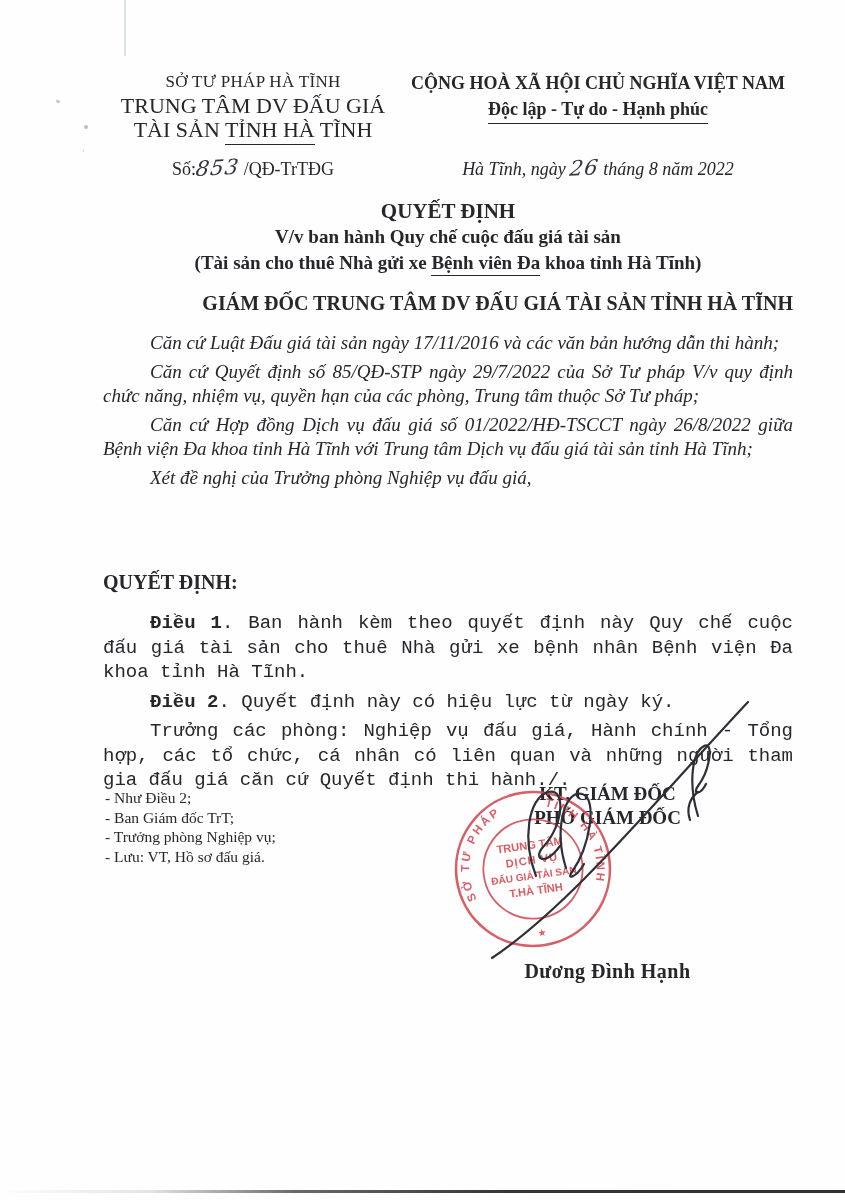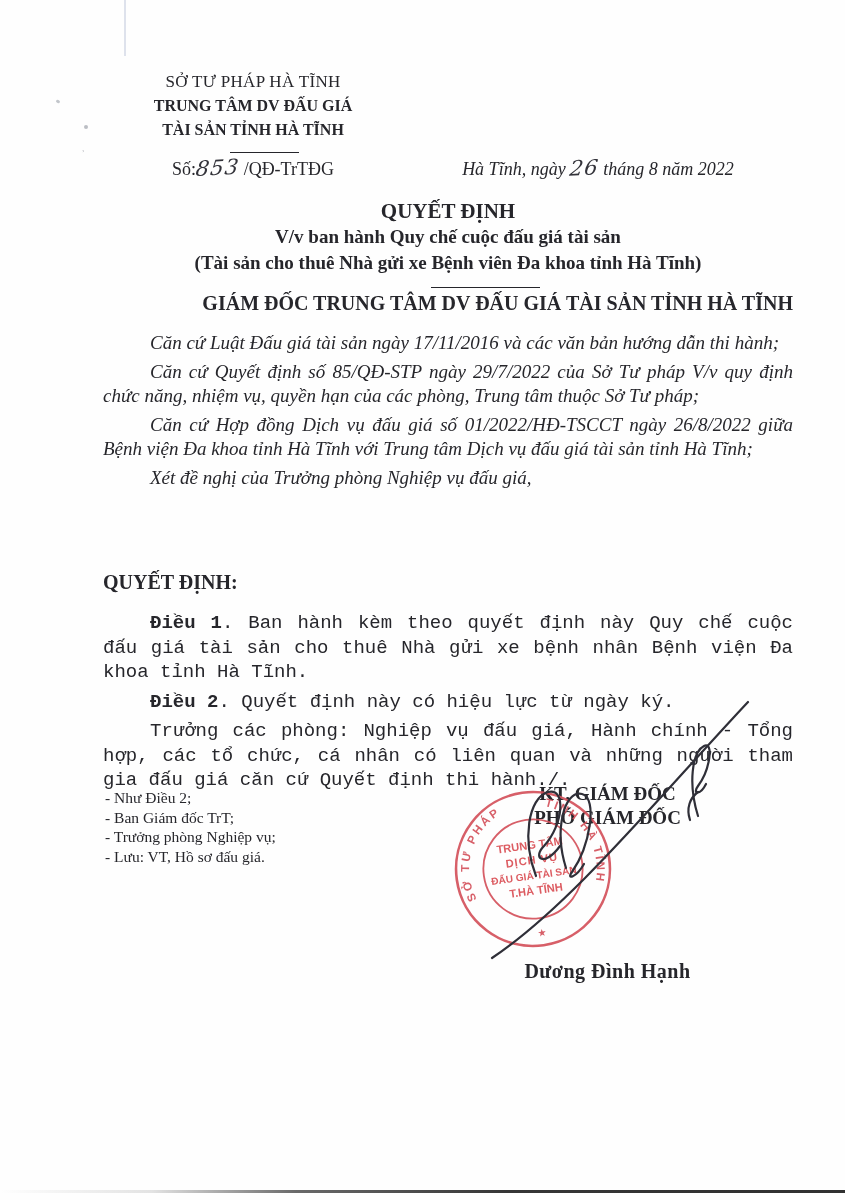--- a/index.html
+++ b/index.html
@@ -9,25 +9,25 @@
     margin:0 auto;
     background:#fefefe;
     overflow:hidden;
     font-family:"Liberation Serif","DejaVu Serif",serif;
     color:#26262b;
   }
   
   .header-row{position:absolute;top:70px;left:103px;width:690px;display:flex;}
   .hdr-left{width:300px;text-align:center;line-height:24px;}
   .hdr-left .l1{font-size:17px;letter-spacing:.3px;}
-  .hdr-left .l2,.hdr-left .l3{font-size:16px;font-weight:bold;}
+  .hdr-left .l2,.hdr-left .l3{font-size:22px;font-weight:normal;}
   .hdr-right{width:390px;text-align:center;line-height:26px;}
   .hdr-right .l1{font-size:18px;font-weight:bold;}
   .hdr-right .l2{font-size:18px;font-weight:bold;display:inline-block;border-bottom:1.5px solid #26262b;padding-bottom:1px;}
-  .u{border-bottom:1.5px solid #26262b;padding-bottom:14px;text-align:center;}
+  .u{border-bottom:1.5px solid #26262b;padding-bottom:2px;text-align:center;}
   
   .ref-row{position:absolute;top:156px;left:103px;width:690px;display:flex;}
   .ref-no{width:300px;text-align:center;font-size:18px;}
   .date-line{width:390px;text-align:center;font-size:18px;font-style:italic;}
   .handwritten{display:inline-block;font-family:"DejaVu Serif",serif;font-style:italic;font-size:21px;transform:skewX(-10deg) rotate(-3deg);color:#33333a;letter-spacing:1px;}
   
   .title-block{position:absolute;top:198px;left:103px;width:690px;text-align:center;}
   .title-main{font-size:21px;font-weight:bold;line-height:26px;}
   .title-sub{font-size:19px;font-weight:bold;line-height:26px;}
   .title-subject{font-size:19px;font-weight:bold;line-height:26px;}
@@ -65,20 +65,24 @@
   <div class="artifact-vline"></div>
   <div class="artifact-speck1"></div>
   <div class="artifact-speck2"></div>
   <div class="artifact-mark">ʾ</div>
 
   <div class="header-row">
     <div class="hdr-left">
       <div class="l1">SỞ TƯ PHÁP HÀ TĨNH</div>
       <div class="l2">TRUNG TÂM DV ĐẤU GIÁ</div>
       <div class="l3"><span>TÀI SẢN </span><span class="u">TỈNH HÀ</span><span> TĨNH</span></div>
+    </div>
+    <div class="hdr-right">
+      <div class="l1">CỘNG HOÀ XÃ HỘI CHỦ NGHĨA VIỆT NAM</div>
+      <div><span class="l2">Độc lập - Tự do - Hạnh phúc</span></div>
     </div>
   </div>
 
   <div class="ref-row">
     <div class="ref-no"><span>Số:</span><span class="handwritten">853</span><span> /QĐ-TrTĐG</span></div>
     <div class="date-line"><span>Hà Tĩnh, ngày </span><span class="handwritten">26</span><span> tháng 8 năm 2022</span></div>
   </div>
 
   <div class="title-block">
     <div class="title-main">QUYẾT ĐỊNH</div>

